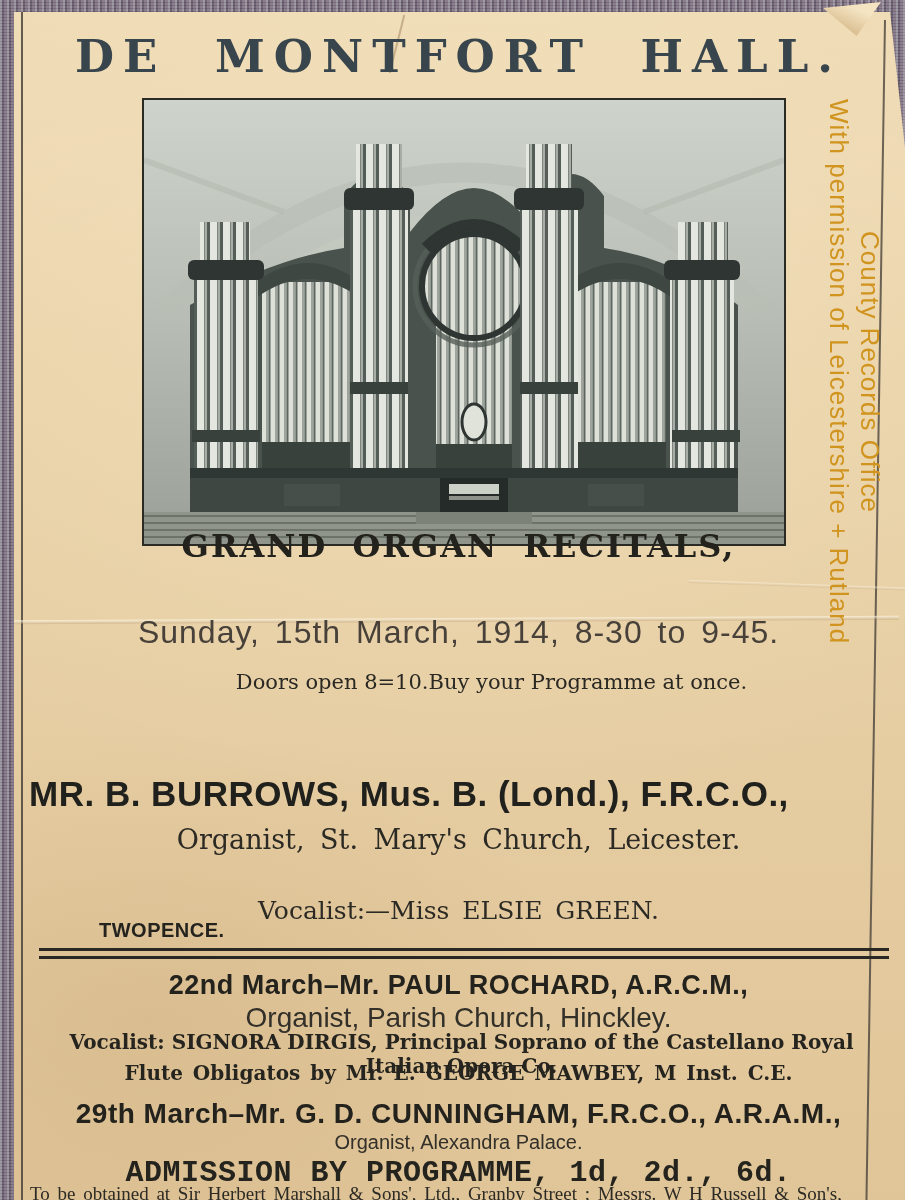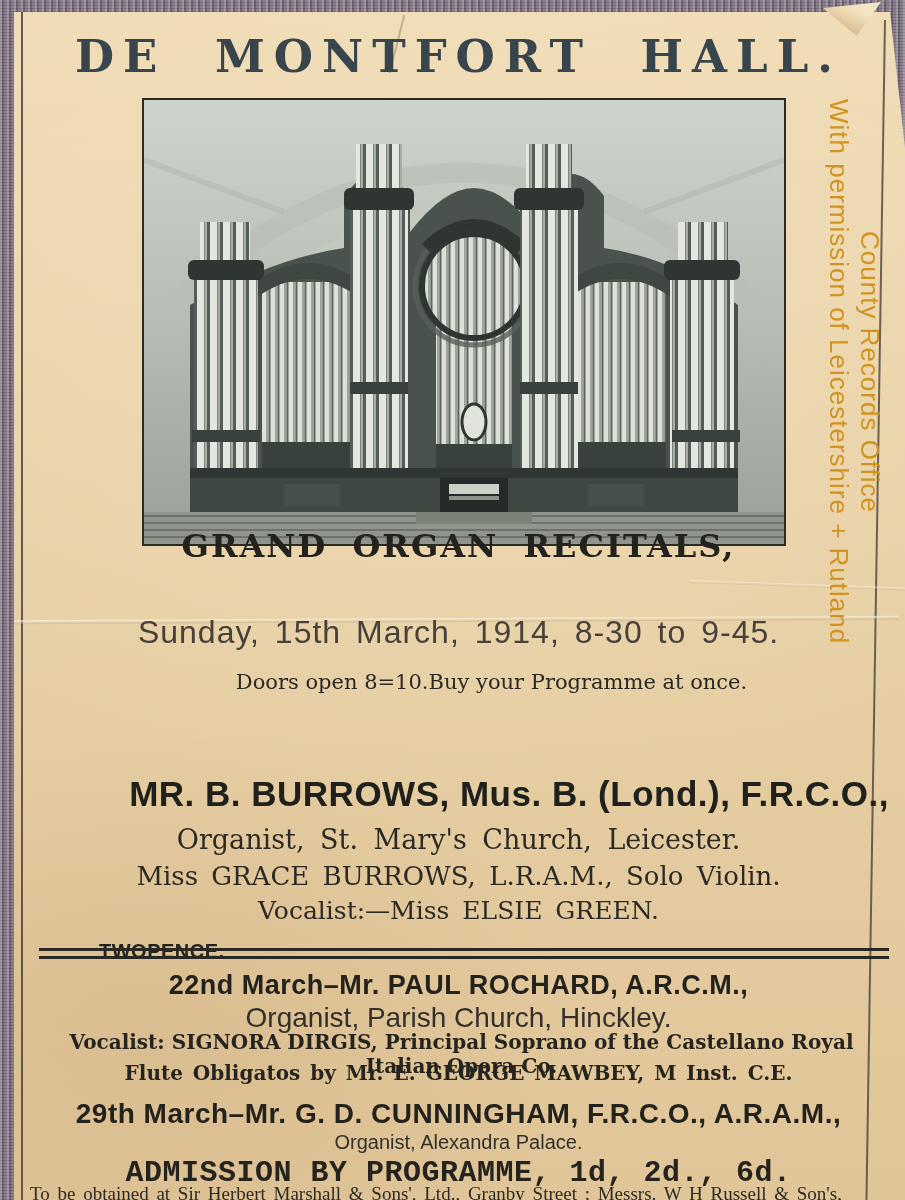--- a/index.html
+++ b/index.html
@@ -40,26 +40,26 @@
   
   .venue{top:18px;font-size:45px;font-weight:bold;color:#39454c;
     letter-spacing:9px;word-spacing:24px;}
   .event-title{top:515px;font-size:32px;font-weight:bold;color:#23221d;
     letter-spacing:2px;word-spacing:12px;}
   .datetime{top:602px;font-size:32px;color:#47413a;font-family:"Liberation Sans",sans-serif;
     letter-spacing:1px;word-spacing:5px;text-align:center;}
   .doors-row{top:658px;left:150px;right:100px;display:flex;justify-content:center;
     font-size:21px;font-weight:normal;color:#2a2823;}
   .programme{top:684px;font-size:58px;font-weight:bold;color:#2b2a24;letter-spacing:6px;}
-  .principal-name{top:762px;left:15px;right:30px;text-align:right;font-size:35px;font-weight:bold;
+  .principal-name{top:762px;left:15px;right:30px;text-align:left;font-size:35px;font-weight:bold;
     font-family:"Liberation Sans",sans-serif;color:#20201c;letter-spacing:0.5px;}
   .principal-role{top:812px;font-size:27px;color:#2c2a24;word-spacing:7px;}
   .violinist{top:849px;font-size:26px;color:#2c2a24;word-spacing:5px;}
   .vocalist{top:884px;font-size:25px;color:#2c2a24;word-spacing:5px;}
-  .price-row{top:928px;left:85px;display:flex;gap:32px;font-size:20px;font-weight:bold;
+  .price-row{top:907px;left:85px;display:flex;gap:32px;font-size:20px;font-weight:bold;
     font-family:"Liberation Sans",sans-serif;color:#24231e;letter-spacing:.5px;}
   .divider{top:936px;left:25px;right:30px;height:5px;
     border-top:3px solid #2a2823;border-bottom:3px solid #2a2823;}
   .r1-headline{top:958px;font-size:27px;font-weight:bold;
     font-family:"Liberation Sans",sans-serif;color:#23221d;letter-spacing:.5px;}
   .r1-role{top:990px;font-size:28px;font-family:"Liberation Sans",sans-serif;color:#33302a;}
   .r1-extra1{top:1018px;left:15px;right:25px;text-align:center;font-size:20px;font-weight:bold;color:#26241f;}
   .r1-extra2{top:1049px;font-size:20px;font-weight:bold;color:#26241f;word-spacing:3px;}
   .r2-headline{top:1086px;font-size:28px;font-weight:bold;
     font-family:"Liberation Sans",sans-serif;color:#23221d;letter-spacing:.5px;}
@@ -164,21 +164,20 @@
     <div class="abs ctr event-title">GRAND ORGAN RECITALS,</div>
     <div class="abs ctr datetime">Sunday, 15th March, 1914, 8-30 to 9-45.</div>
 
     <div class="abs doors-row">
       <span>Doors open 8=10.</span>
       <span>Buy your Programme at once.</span>
     </div>
 
     <div class="abs principal-name">MR. B. BURROWS, Mus. B. (Lond.), F.R.C.O.,</div>
     <div class="abs ctr principal-role">Organist, St. Mary's Church, Leicester.</div>
-    <div class="abs ctr violinist">Miss GRACE BURROWS, L.R.A.M., Solo Violin.</div>
     <div class="abs ctr vocalist">Vocalist:—Miss ELSIE GREEN.</div>
 
     <div class="abs price-row">
       <span>TWOPENCE.</span>
     </div>
 
     <div class="abs divider"></div>
 
     <div class="abs ctr r1-headline">22nd March–Mr. PAUL ROCHARD, A.R.C.M.,</div>
     <div class="abs ctr r1-role">Organist, Parish Church, Hinckley.</div>

